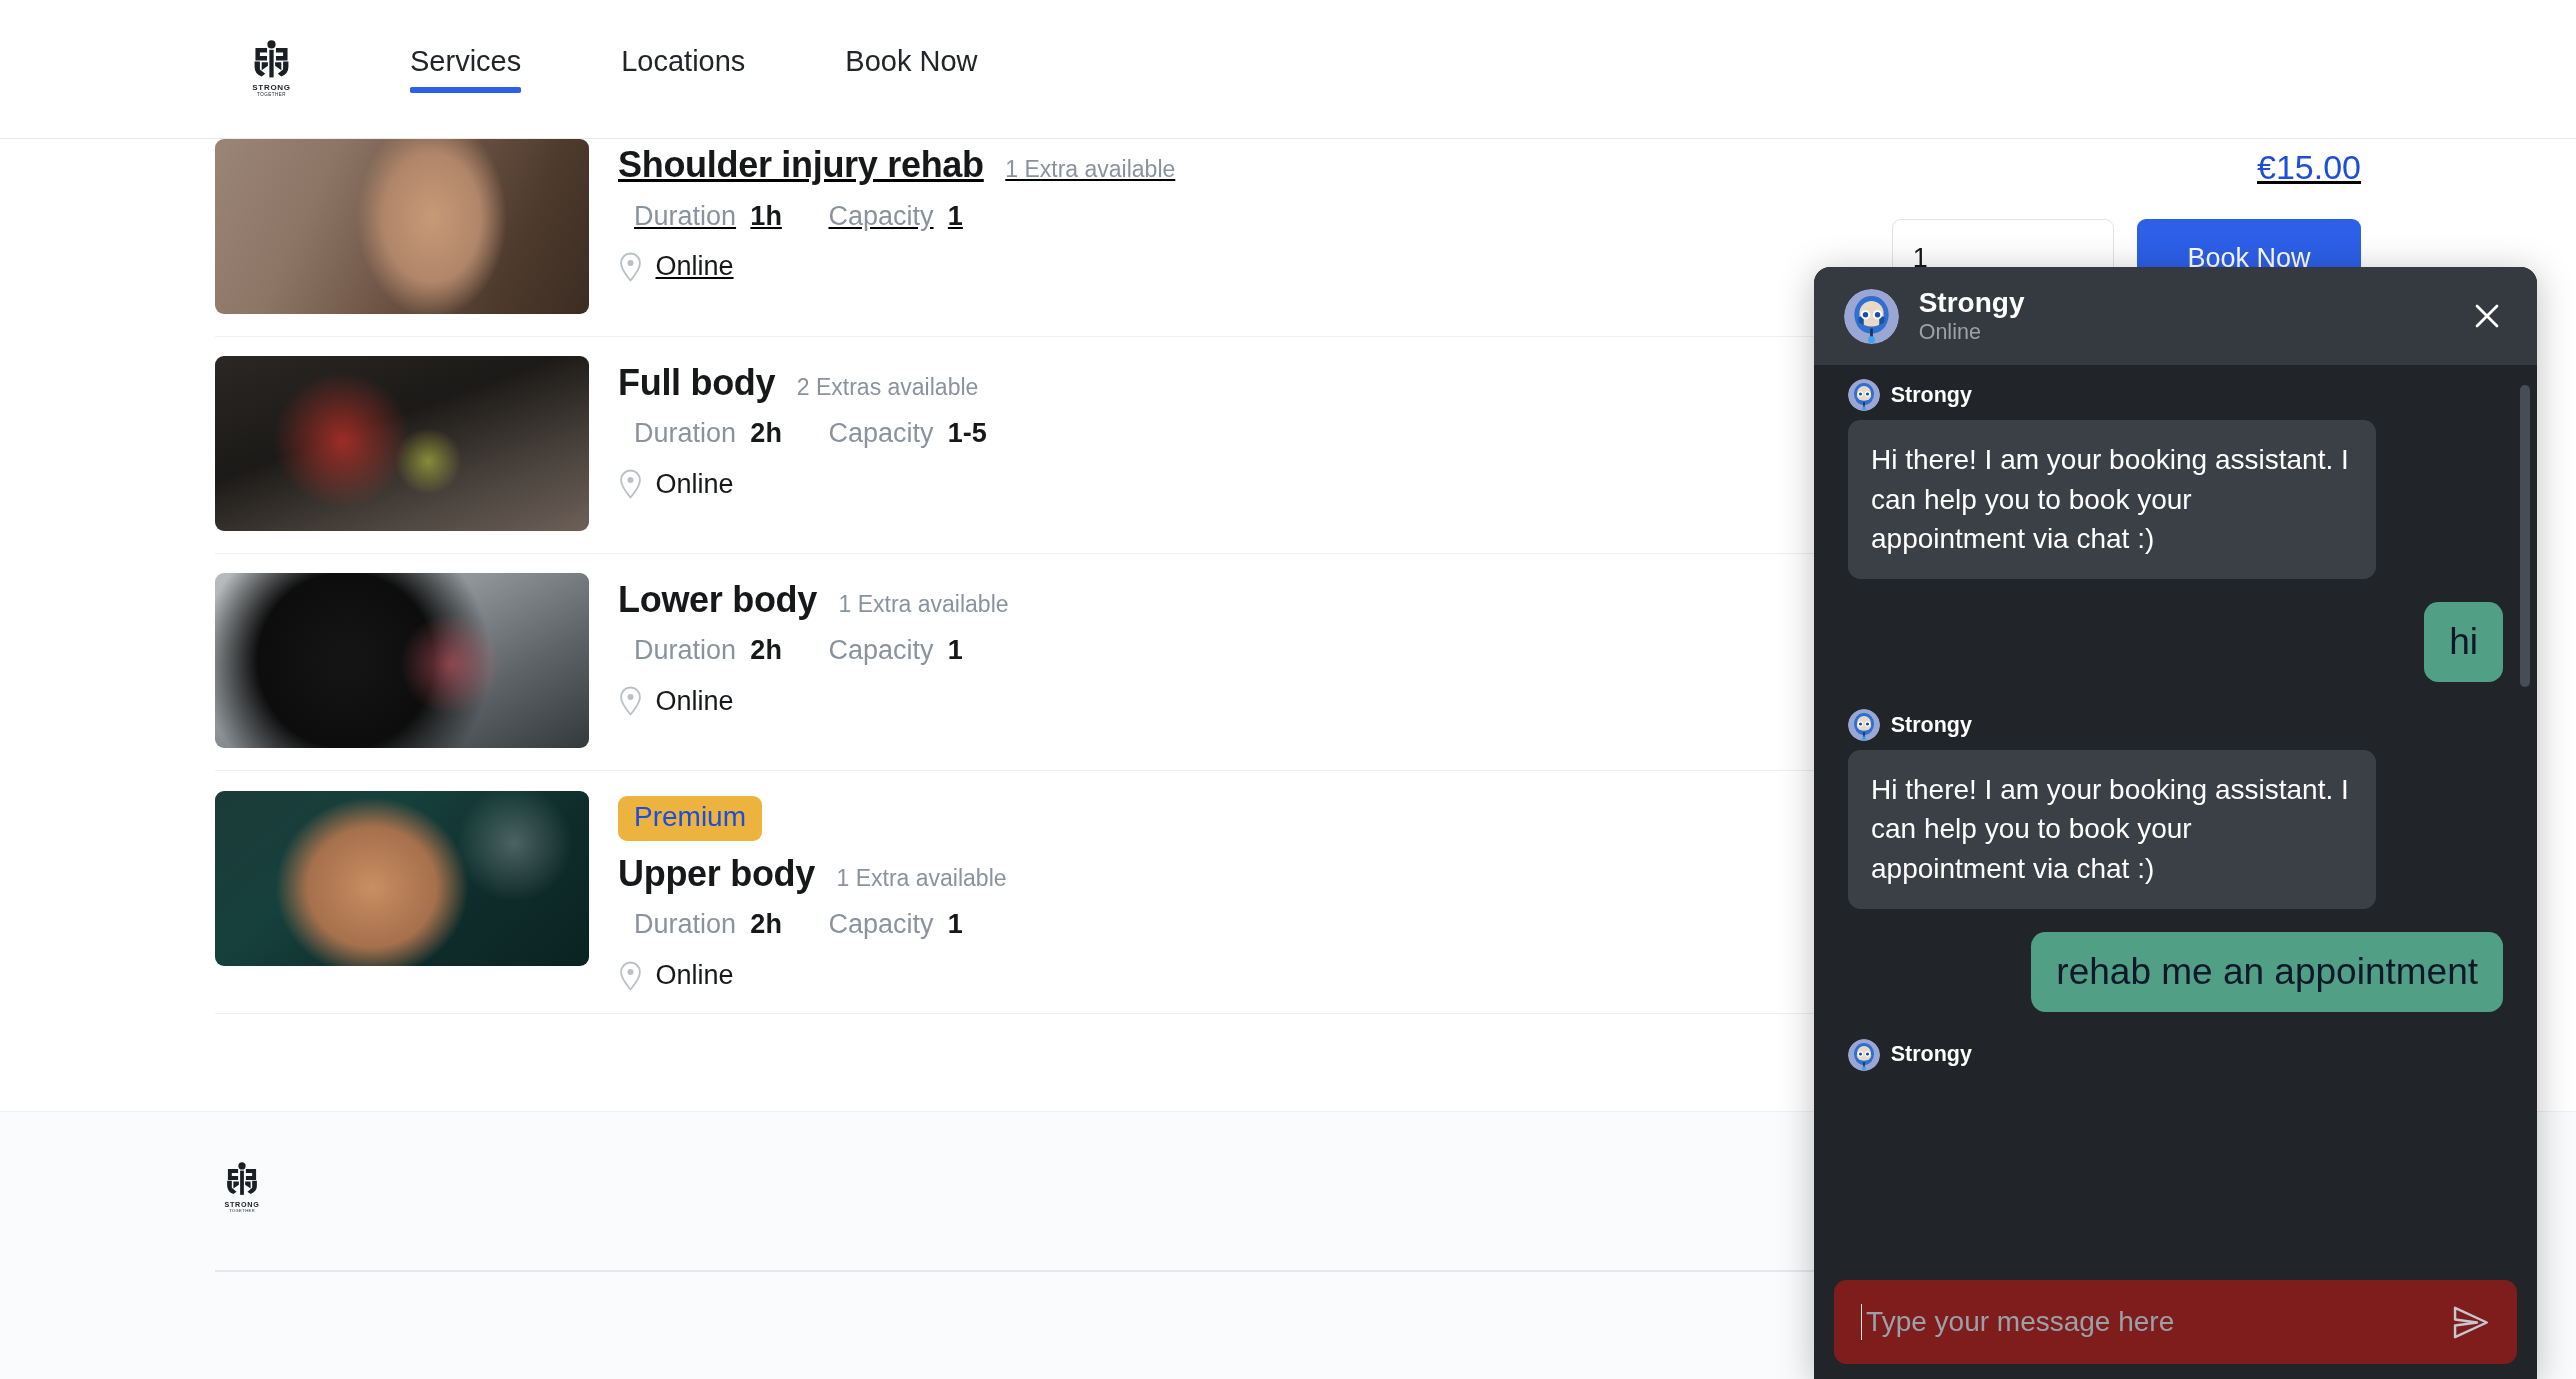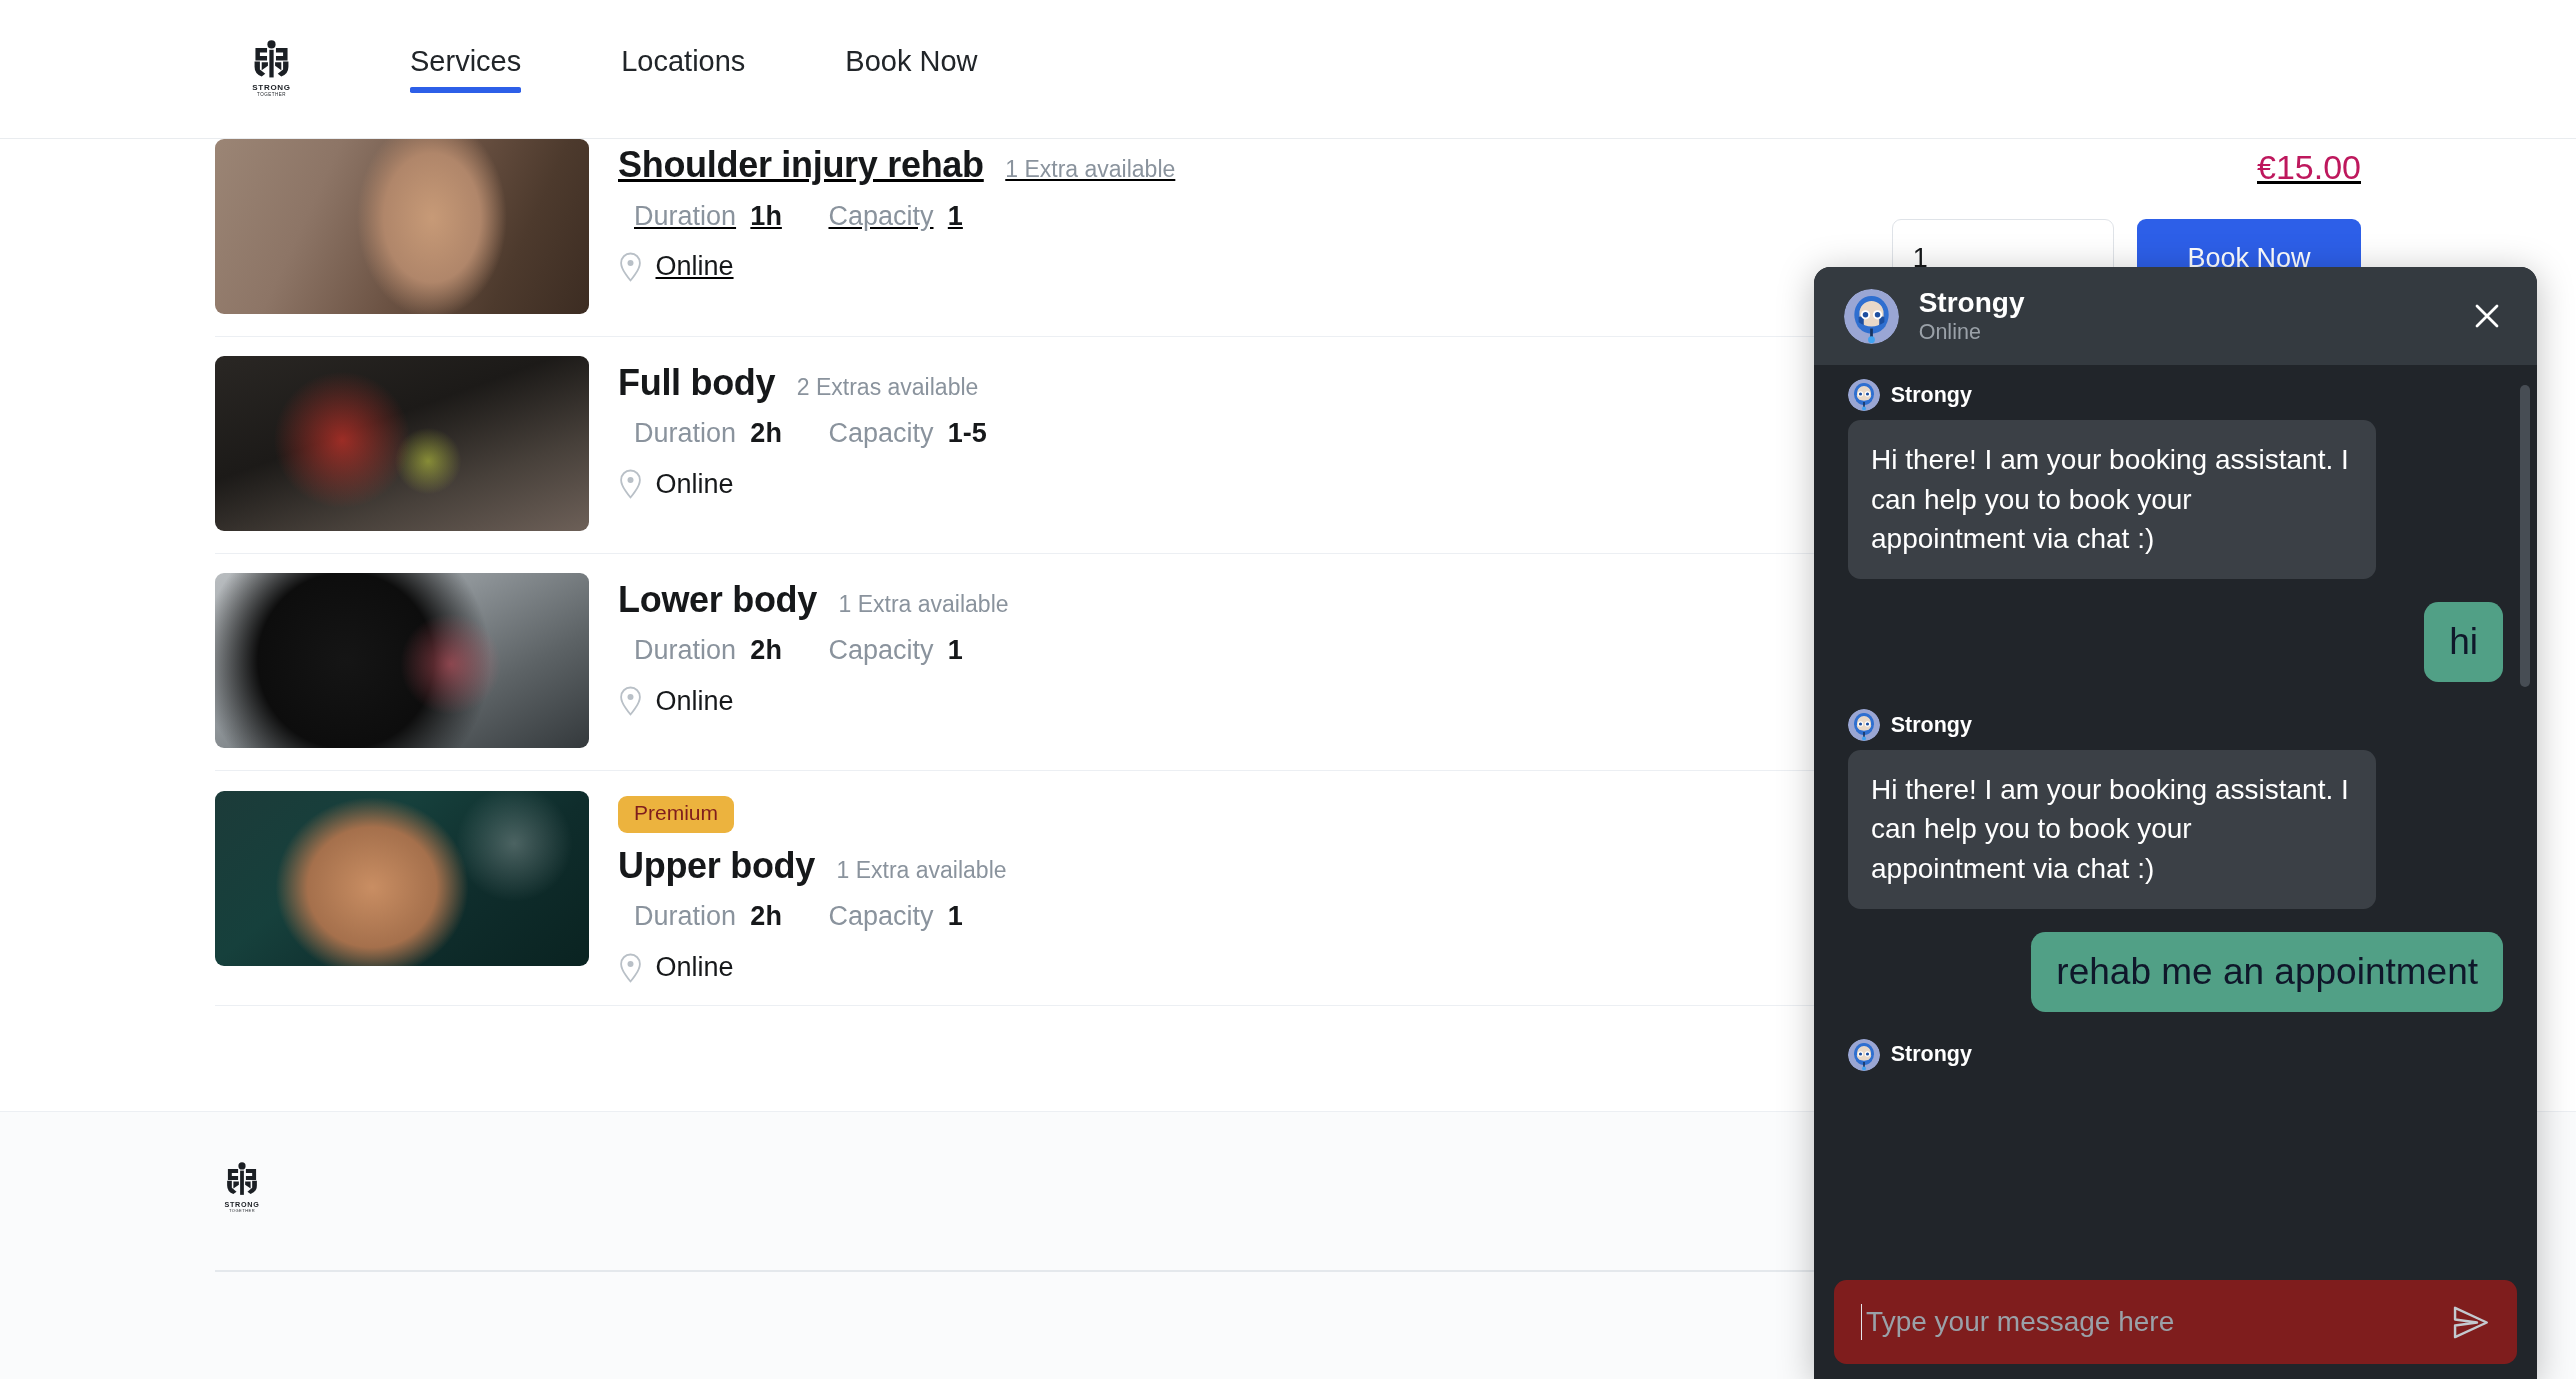--- a/index.html
+++ b/index.html
@@ -61,39 +61,39 @@
       radial-gradient(circle at 35% 50%, #151515 0%, #0d0d0d 34%, rgba(13,13,13,0) 56%),
       linear-gradient(150deg,#b9bdc0 0%,#8e9498 40%,#5d6366 70%,#34393c 100%); }
   .svc-thumb.t4 { background:
       radial-gradient(ellipse 134px 125px at 42% 55%, #c98e63 0%, #a5704c 48%, rgba(165,112,76,0) 72%),
       radial-gradient(circle at 80% 30%, rgba(255,255,255,0.25) 0%, rgba(255,255,255,0) 18%),
       linear-gradient(140deg,#1c3b39 0%,#16403c 35%,#0f2d2c 65%,#0a2321 100%); }
 
   .svc-info { flex: 1; padding-left: 29px; padding-top: 5.4px; }
 
   .badge-premium {
-    display: inline-block; background: #ecb33e; color: #7f1d1d;
-    font-size: 21px; font-weight: 400; border-radius: 9px;
+    display: inline-block; background: #ecb33e; color: #1d4ed8;
+    font-size: 28px; font-weight: 400; border-radius: 9px;
     padding: 5.4px 16px 7.2px 16px; margin-bottom: 12.5px;
   }
   .svc-titleline { display: flex; align-items: baseline; gap: 21.5px; }
   .svc-title { font-size: 36px; font-weight: bold; color: #16181a; letter-spacing:-0.3px; }
   .svc-extra { font-size: 23px; color: #8a939d; white-space: nowrap; }
 
   .svc-meta { margin-top: 14.3px; display: flex; align-items: baseline; gap: 14.3px; font-size: 27px; margin-left: 16px; }
   .meta-label { color: #8a939d; }
   .meta-value { color: #16181a; font-weight: bold; }
   .meta-gap { width: 18px; }
 
   .svc-loc { margin-top: 19.7px; display: flex; align-items: center; gap: 12.5px; }
   .pin-icon { width: 25px; height: 30px; flex: 0 0 25px; }
   .svc-loc-text { font-size: 27px; color: #16181a; }
 
   .svc-right { width: 572px; flex: 0 0 572px; text-align: right; padding-top: 9px; }
-  .svc-price { font-size: 34px; color: #be185d; }
+  .svc-price { font-size: 34px; color: #1d4ed8; }
   .svc-actions { margin-top: 32px; display: flex; justify-content: flex-end; gap: 23px; }
   .qty-select {
     width: 222px; height: 79px; border: 1.8px solid #dfe3e8; border-radius: 9px;
     background: #fff; display:flex; align-items:center; padding: 0 19.7px;
     font-size: 27px; color:#16181a;
   }
   .book-btn {
     width: 224px; height: 79px; background: #2d5fe8; color: #fff;
     border: none; border-radius: 9px; font-size: 27px; font-weight: 500;
     font-family: "Liberation Sans", sans-serif; cursor: pointer;

